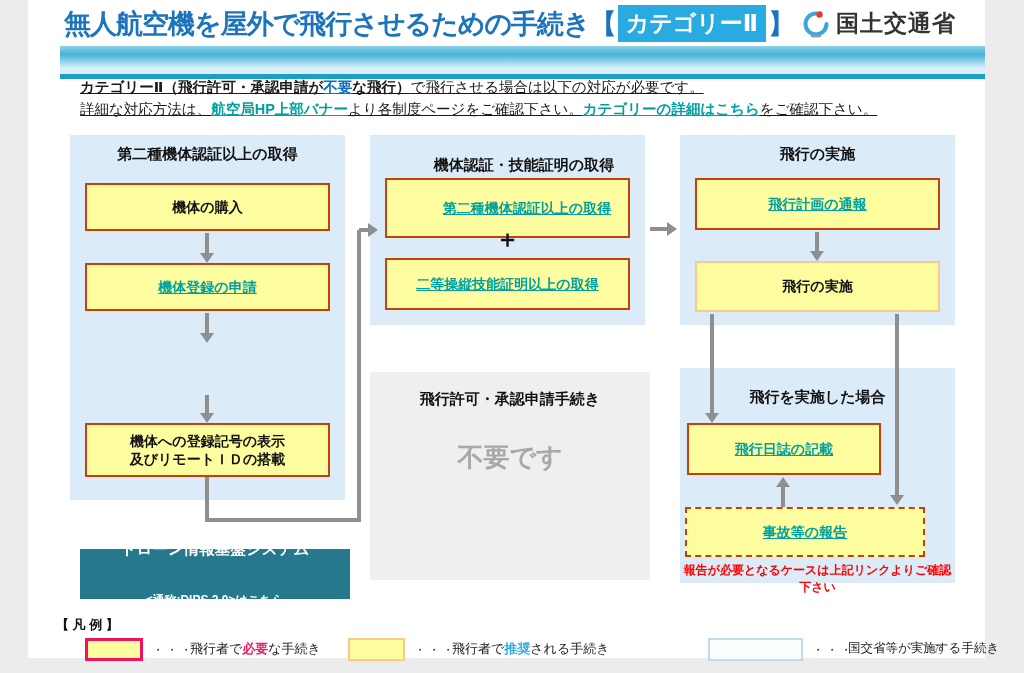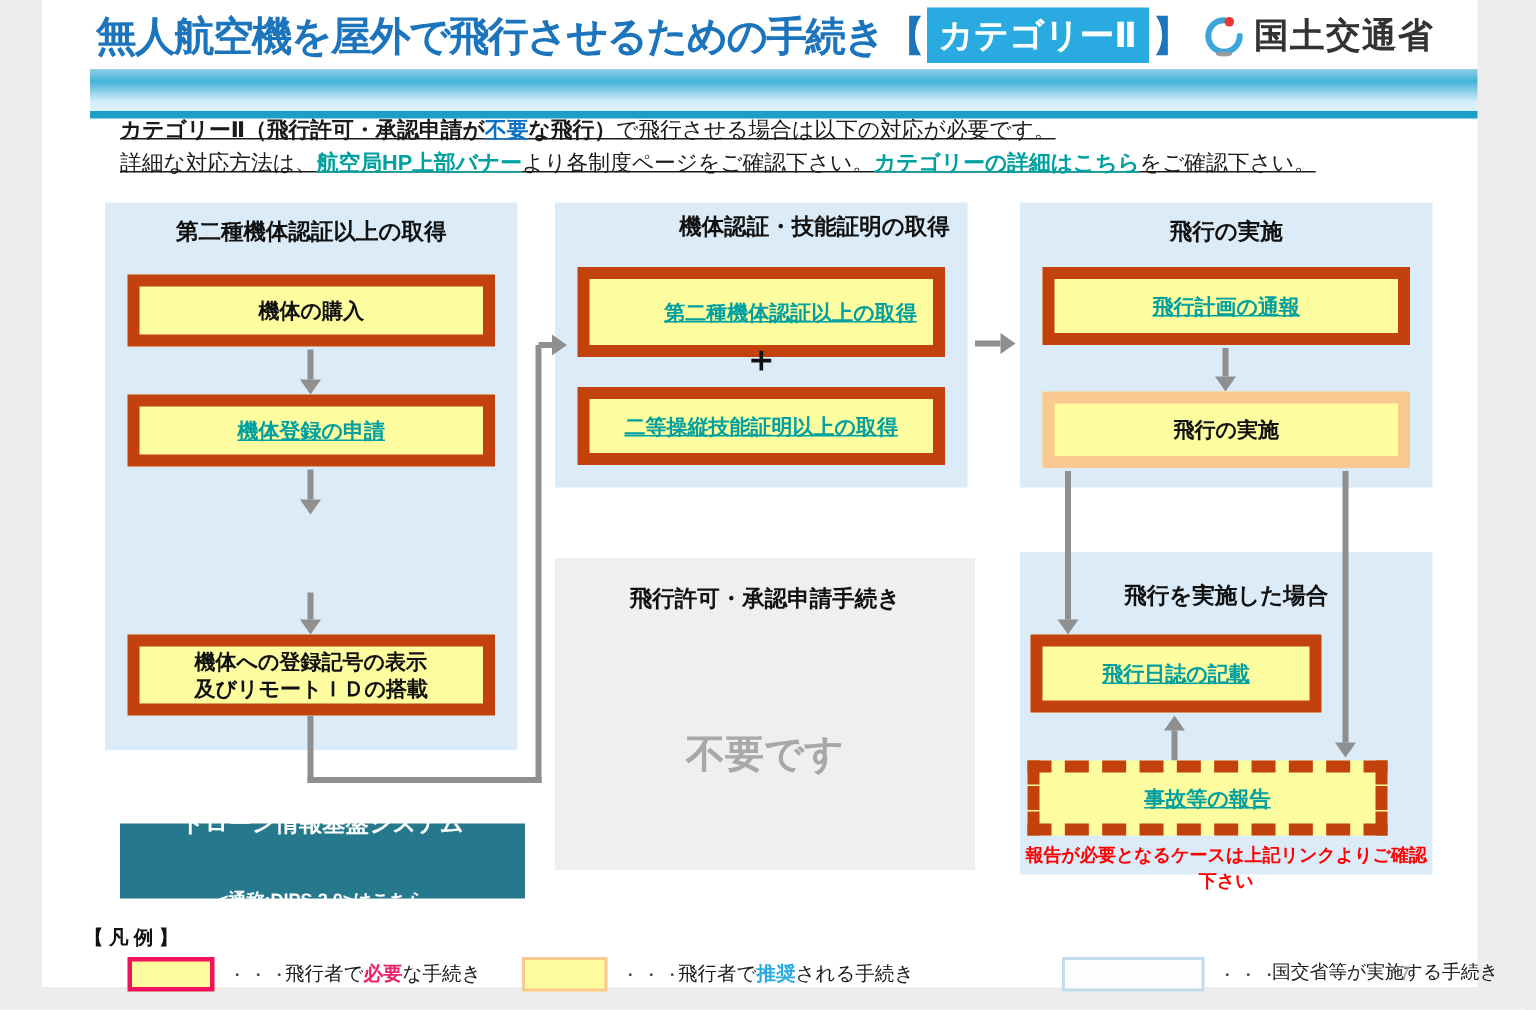--- a/index.html
+++ b/index.html
@@ -19,22 +19,22 @@
   .intro{position:absolute;left:80px;top:76px;font-size:14.5px;line-height:22px;color:#1A1A1A;text-decoration:underline;}
   .b{font-weight:bold;}
   .lnk-blue{color:#0B6FC4;font-weight:bold;text-decoration:underline;cursor:pointer;}
   .lnk-teal{color:#00A0A0;font-weight:bold;text-decoration:underline;cursor:pointer;}
   
   .panel{position:absolute;}
   .p-blue{background:#DBEBF8;}
   .p-gray{background:#EFEFEF;}
   .flowhead{position:absolute;font-size:15px;font-weight:bold;color:#111;text-align:center;}
   
-  .fbox{position:absolute;box-sizing:border-box;background:#FDFC9F;border:8px solid #c2410c;
-        display:flex;align-items:center;justify-content:center;
+  .fbox{position:absolute;box-sizing:border-box;background:#FDFC9F;border:2px solid #c2410c;
+        display:flex;align-items:center;justify-content:center;text-align:center;
         font-size:14px;font-weight:bold;color:#111;line-height:1.3;}
   .fbox.reco{border-color:#F9C98F;}
   .fbox.gov{background:#F4F6F7;border-color:#C5E2EF;}
   .fbox.dash{border-style:dashed;}
   .plus{position:absolute;font-size:24px;font-weight:bold;color:#111;text-align:center;}
   .gray-big{position:absolute;font-size:26px;font-weight:bold;color:#A8A8A8;text-align:center;}
   .rednote{position:absolute;font-size:12px;font-weight:bold;color:#FF0000;text-align:center;}
   
   .av{position:absolute;width:4px;background:#8F8F8F;}
   .av.down::after{content:"";position:absolute;bottom:-10px;left:-5px;
@@ -94,21 +94,21 @@
     </div>
   </div>
 
   <div class="panel p-blue" style="left:70px;top:135px;width:275px;height:365px;"></div>
   <div class="panel p-blue" style="left:370px;top:135px;width:275px;height:190px;"></div>
   <div class="panel p-gray" style="left:370px;top:372px;width:280px;height:208px;"></div>
   <div class="panel p-blue" style="left:680px;top:135px;width:275px;height:190px;"></div>
   <div class="panel p-blue" style="left:680px;top:368px;width:275px;height:215px;"></div>
 
   <div class="flowhead" style="left:70px;top:145px;width:275px;">第二種機体認証以上の取得</div>
-  <div class="flowhead" style="left:370px;top:142px;width:308px;margin-left:19px;">機体認証・技能証明の取得</div>
+  <div class="flowhead" style="left:370px;top:156px;width:308px;">機体認証・技能証明の取得</div>
   <div class="flowhead" style="left:370px;top:390px;width:280px;">飛行許可・承認申請手続き</div>
   <div class="flowhead" style="left:680px;top:145px;width:275px;">飛行の実施</div>
   <div class="flowhead" style="left:680px;top:388px;width:275px;">飛行を実施した場合</div>
 
   <div class="fbox" style="left:85px;top:183px;width:245px;height:48px;">
       <span>機体の購入</span>
     </div>
   <div class="fbox" style="left:85px;top:263px;width:245px;height:48px;">
       <span class="lnk-teal">機体登録の申請</span>
     </div>
@@ -131,21 +131,21 @@
   <div class="fbox" style="left:385px;top:178px;width:245px;height:60px;padding-left:39px;">
       <span class="lnk-teal">第二種機体認証以上の取得</span>
     </div>
   <div class="plus" style="left:370px;top:223px;width:275px;">＋</div>
   <div class="fbox" style="left:385px;top:258px;width:245px;height:52px;">
       <span class="lnk-teal">二等操縦技能証明以上の取得</span>
     </div>
 
   <div class="ah right" style="left:650px;top:227px;width:17px;"></div>
 
-  <div class="gray-big" style="left:370px;top:485px;width:280px;">不要です</div>
+  <div class="gray-big" style="left:370px;top:440px;width:280px;">不要です</div>
 
   <div class="fbox" style="left:695px;top:178px;width:245px;height:52px;">
       <span class="lnk-teal">飛行計画の通報</span>
     </div>
   <div class="av down" style="left:815px;top:232px;height:19px;"></div>
   <div class="fbox reco" style="left:695px;top:261px;width:245px;height:51px;">
       <span>飛行の実施</span>
     </div>
 
   <div class="av down" style="left:710px;top:314px;height:99px;"></div>

